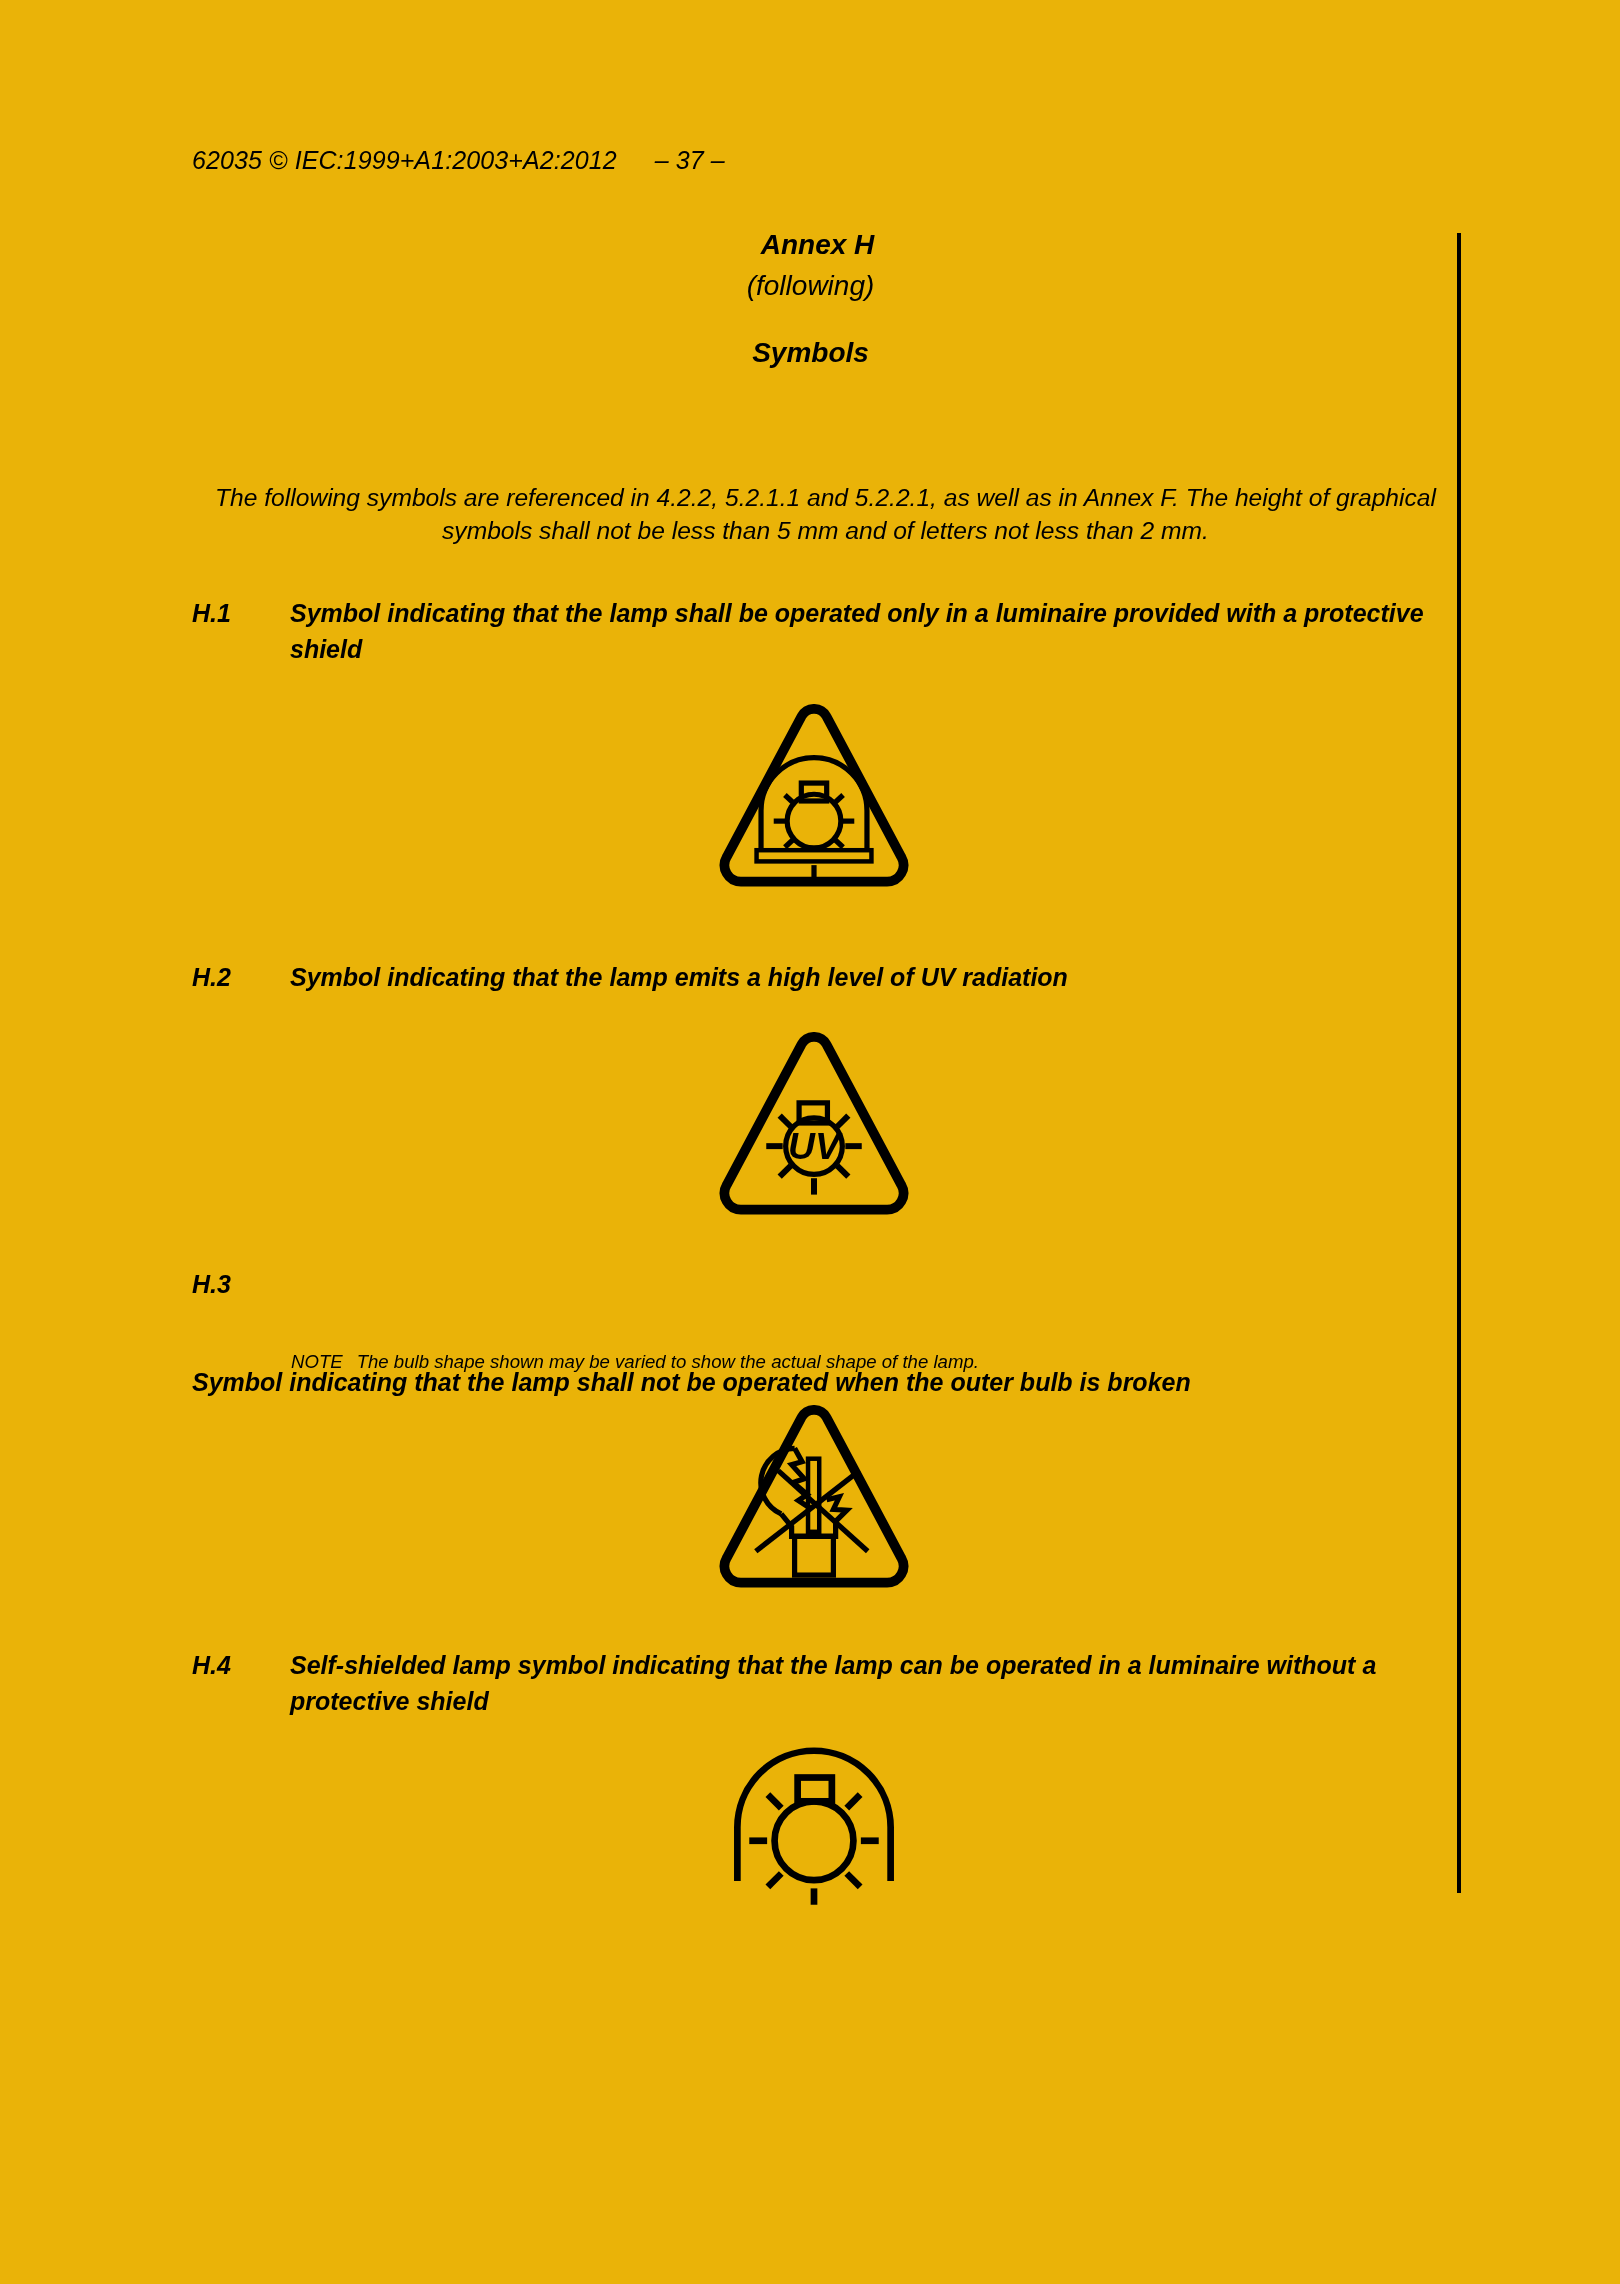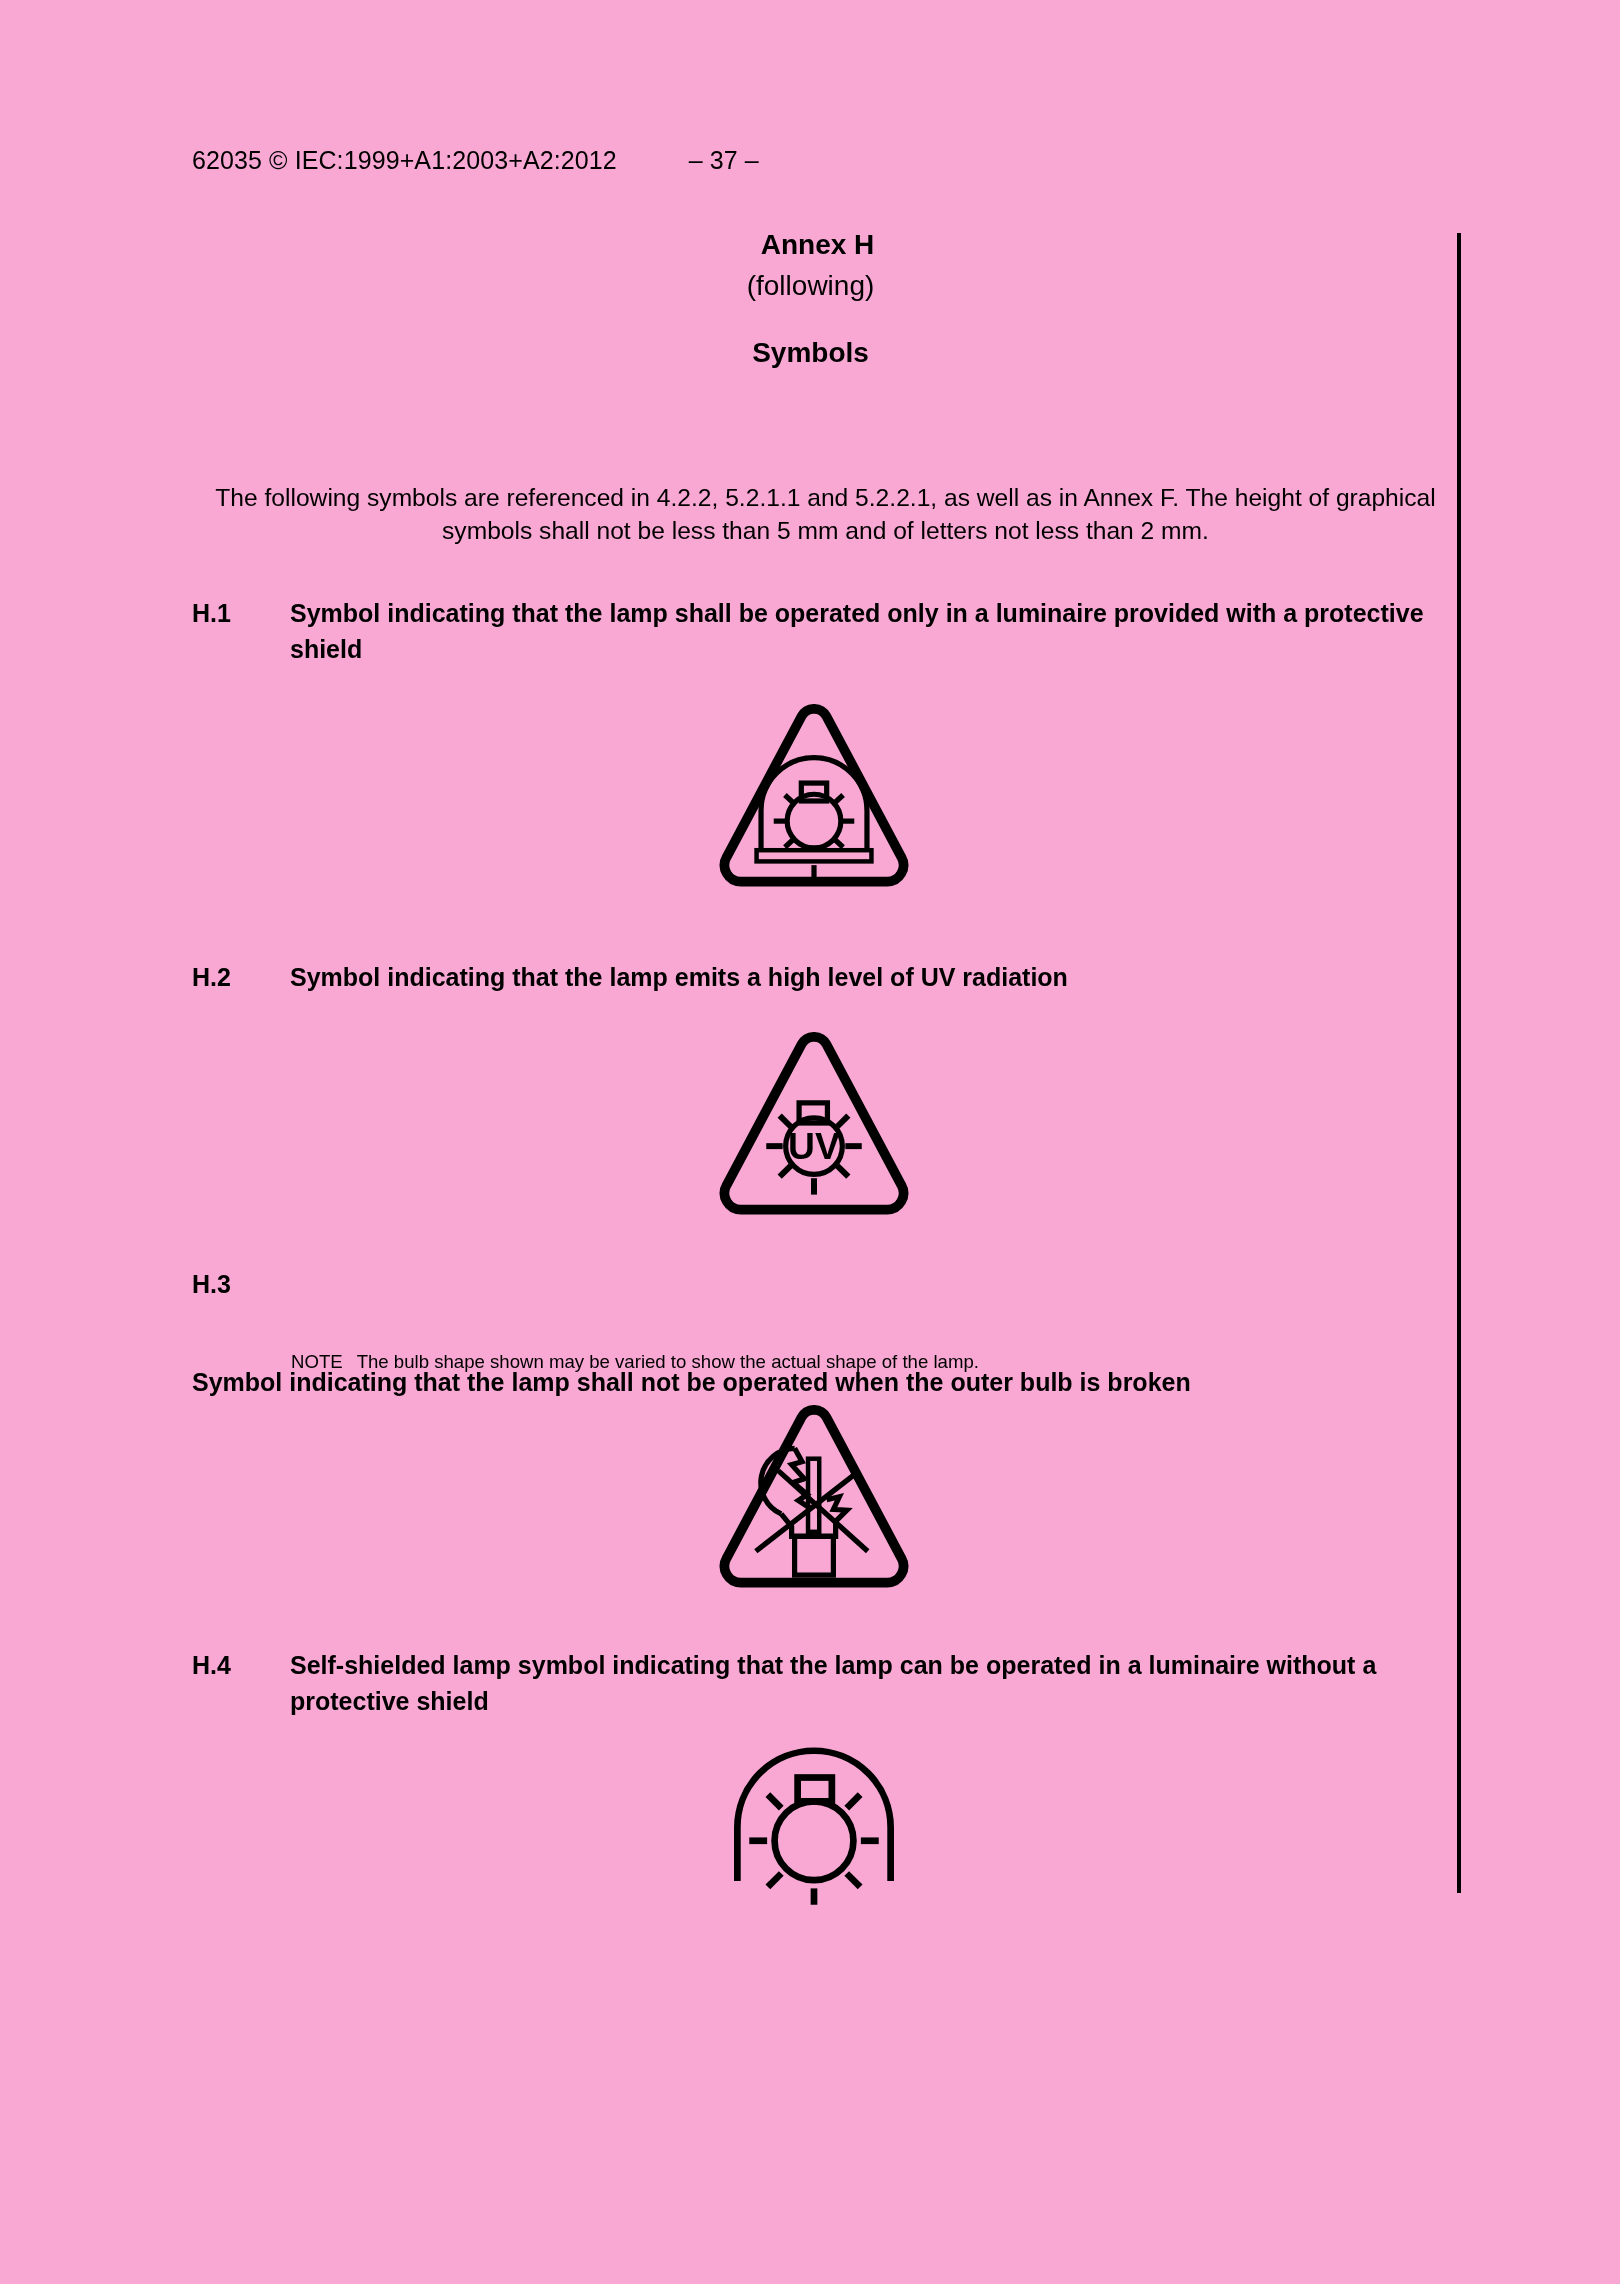--- a/index.html
+++ b/index.html
@@ -12,37 +12,38 @@
     height: 2284px;
     position: relative;
     font-family: "Liberation Sans", sans-serif;
     color: #000000;
     overflow: hidden;
   }
 
   .page {
     position: absolute;
     inset: 0;
-    background: #f9a8d4;
+    background: #eab308;
+    font-style: italic;
   }
 
   
   .runhead {
     position: absolute;
     left: 192px;
     top: 146px;
     font-size: 25px;
     letter-spacing: 0.1px;
     white-space: nowrap;
     display: flex;
     align-items: baseline;
   }
   .runhead .doc-id { }
   .runhead .folio {
-    margin-left: 72px;
+    margin-left: 38px;
   }
 
   
   .annex-block {
     position: absolute;
     left: 0;
     top: 231px;
     width: 1621px;
     text-align: center;
   }

